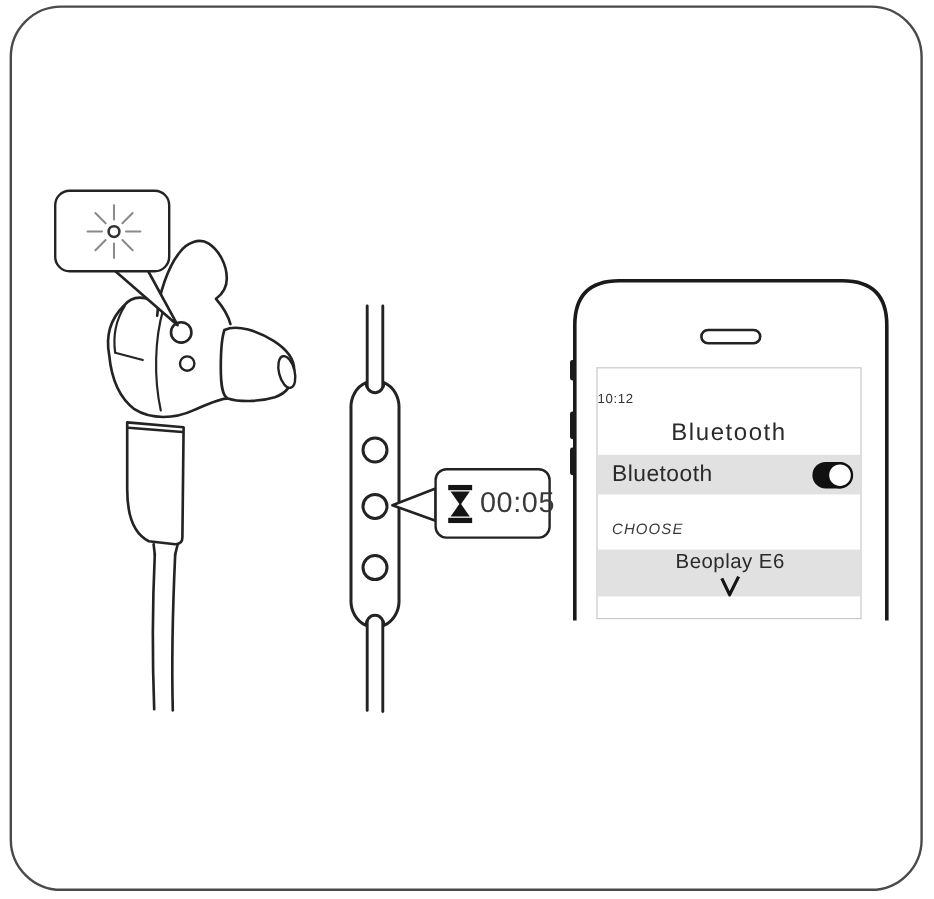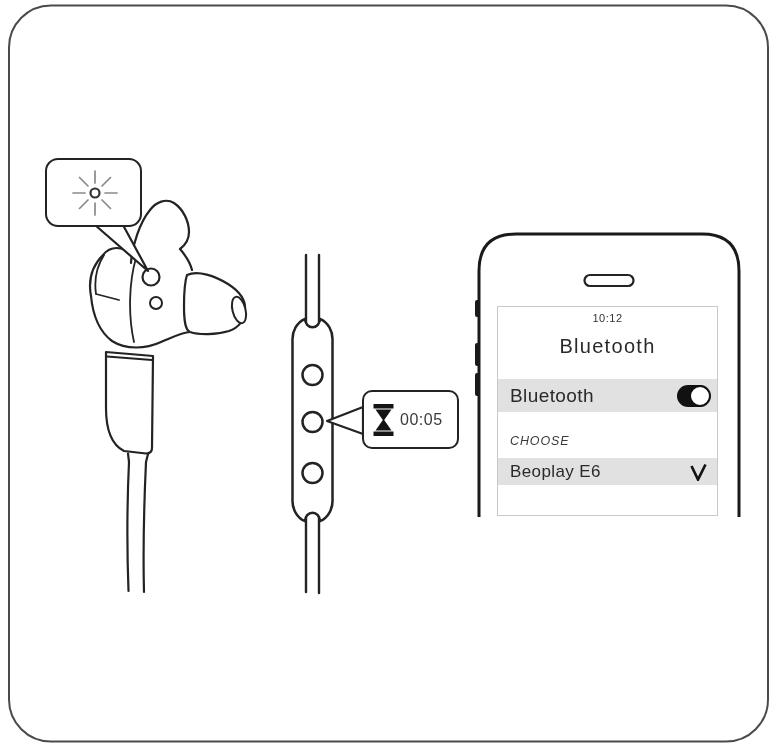--- a/index.html
+++ b/index.html
@@ -15,41 +15,41 @@
     position:absolute; background:#fff; border:2.5px solid #232323;
     box-sizing:border-box;
   }
   .bubble.led{ left:45px; top:158px; width:97px; height:69px; border-radius:13px; }
   .bubble.timer{
     left:362px; top:390px; width:97px; height:59px; border-radius:10px;
     display:flex; align-items:center; padding-left:9px;
   }
   .bubble.timer .hourglass{ flex:0 0 auto; }
   .bubble.timer .time{
-    margin-left:6px; font-size:16px; letter-spacing:0.5px; color:#3a3a3a;
+    margin-left:6px; font-size:24px; letter-spacing:0.5px; color:#3a3a3a;
   }
   .bubble.led .burst{ position:absolute; left:24px; top:9px; }
 
   
   .screen{
     position:absolute; left:497px; top:306px; width:221px; height:210px;
     background:#fff; border:1px solid #c9c9c9; box-sizing:border-box; overflow:hidden;
   }
   .status-time{
-    text-align:center; margin-top:5px; font-size:11px; letter-spacing:0.5px; color:#333;
+    text-align:left; margin-top:20px; font-size:11px; letter-spacing:0.5px; color:#333;
   }
   .screen-title{
     text-align:center; margin-top:11px; font-size:20px; letter-spacing:1.3px; color:#2a2a2a;
   }
   .row{
     position:absolute; left:0; right:0; background:#e1e1e1;
     display:flex; align-items:center; box-sizing:border-box; color:#2a2a2a;
   }
   .row.toggle-row{ top:72px; height:33px; padding:0 7px 0 12px; font-size:19px; letter-spacing:0.4px; }
-  .row.device-row{ top:151px; height:27px; padding:0 10px 0 12px; font-size:17px; letter-spacing:0.4px; }
+  .row.device-row{ top:151px; height:39px; padding:0 10px 0 12px; font-size:17px; letter-spacing:0.4px;flex-direction:column; }
   .row .spacer{ flex:1; }
   .section-label{
     position:absolute; top:127px; left:12px; font-size:12.5px; letter-spacing:0.9px; color:#3a3a3a;font-style:italic;
   }
   .toggle{
     position:relative; width:33px; height:22px; background:#111; border-radius:11px; flex:0 0 auto;
   }
   .toggle .knob{
     position:absolute; right:-1px; top:0; width:22px; height:22px;
     background:#fff; border:2px solid #111; border-radius:50%; box-sizing:border-box;

